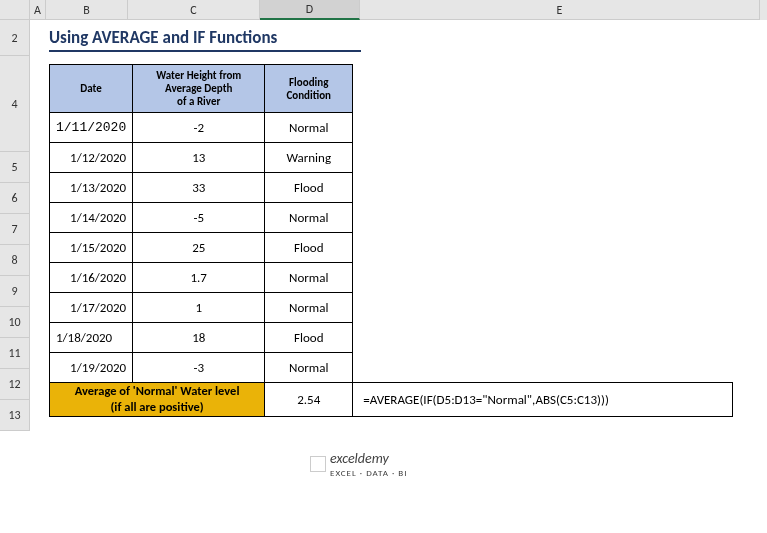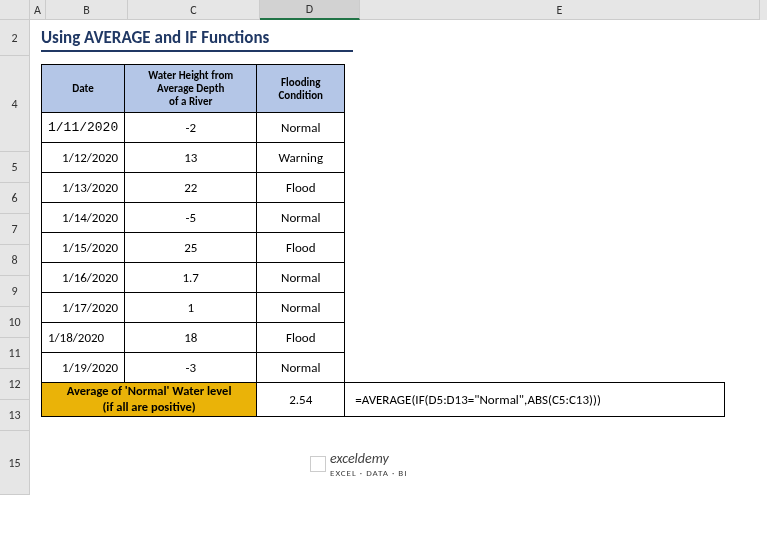--- a/index.html
+++ b/index.html
@@ -31,21 +31,21 @@
     border-bottom: 1px solid #ccc;
     text-align: center;
     font-size: 12px;
     color: #333;
     display: flex;
     align-items: center;
     justify-content: center;
   }
   .colhdr.sel { background: #d2d2d2; border-bottom: 2px solid #217346; }
   .grid { position: relative; }
-  .content { position: relative; padding-top: 4px; padding-left: 11px; }
+  .content { position: relative; padding-top: 4px; padding-left: 19px; }
   .title {
     font-size: 17px;
     font-weight: bold;
     color: #203864;
     border-bottom: 2px solid #203864;
     height: 28px;
     display: flex;
     align-items: flex-end;
     padding-bottom: 2px;
     width: 312px;
@@ -111,21 +111,20 @@
         <div class="rowhdr" style="height: 96px;">4</div>
         <div class="rowhdr" style="height: 31px;">5</div>
         <div class="rowhdr" style="height: 31px;">6</div>
         <div class="rowhdr" style="height: 31px;">7</div>
         <div class="rowhdr" style="height: 31px;">8</div>
         <div class="rowhdr" style="height: 31px;">9</div>
         <div class="rowhdr" style="height: 31px;">10</div>
         <div class="rowhdr" style="height: 31px;">11</div>
         <div class="rowhdr" style="height: 31px;">12</div>
         <div class="rowhdr" style="height: 31px;">13</div>
-        <div class="rowhdr" style="height: 64px;">15</div>
       </div>
   </div>
   <div style="display:flex;flex-direction:column;flex:1">
     <div class="colhdrs" id="colhdrs">
         <div class="colhdr" style="width: 16px;">A</div>
         <div class="colhdr" style="width: 82px;">B</div>
         <div class="colhdr" style="width: 132px;">C</div>
         <div class="colhdr sel" style="width: 100px;">D</div>
         <div class="colhdr" style="width: 400px;">E</div>
       </div>
@@ -147,21 +146,21 @@
                 <td>-2</td>
                 <td>Normal</td>
               </tr>
               <tr>
                 <td style="text-align: right; margin-left: 48px;">1/12/2020</td>
                 <td>13</td>
                 <td>Warning</td>
               </tr>
               <tr>
                 <td style="text-align: right;">1/13/2020</td>
-                <td>22</td>
+                <td>33</td>
                 <td>Flood</td>
               </tr>
               <tr>
                 <td style="text-align: right;">1/14/2020</td>
                 <td>-5</td>
                 <td>Normal</td>
               </tr>
               <tr>
                 <td style="text-align: right;">1/15/2020</td>
                 <td>25</td>

